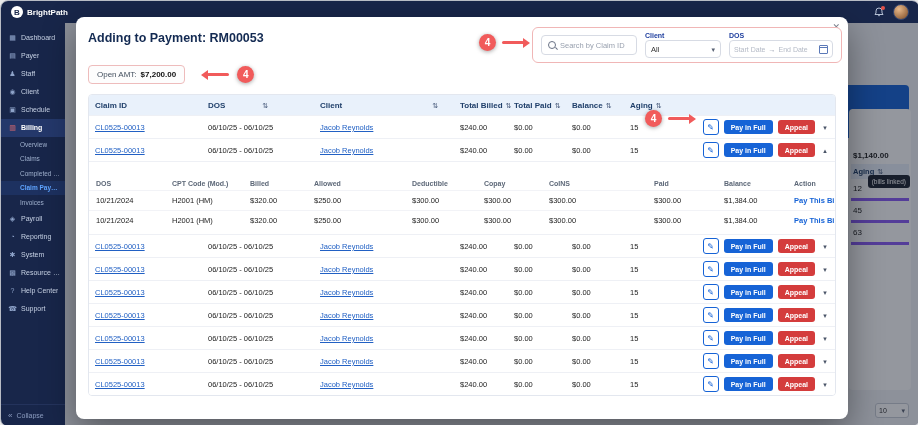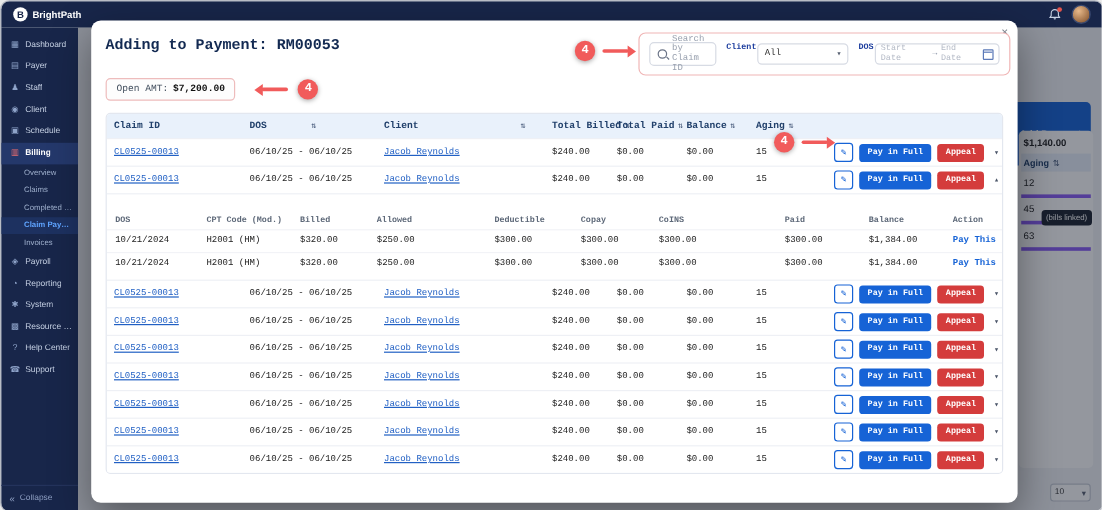--- a/index.html
+++ b/index.html
@@ -33,40 +33,40 @@
   .side-item.parent-active .s-label{color:#fff;font-weight:700;}
   .side-item.active{background:#1d3160;}
   .side-item.active .s-label{color:#5fa4ff;font-weight:700;}
   .collapse{display:flex;align-items:center;gap:4px;padding:6px 7px;color:#8c9dc0;font-size:7px;cursor:pointer;border-top:1px solid #24335c;}
   .collapse-ic::before{content:"«";font-size:8px;}
 
   
   .main-bg{position:absolute;left:64px;top:22px;right:0;bottom:0;background:#f2f4f7;}
   .bg-add{position:absolute;top:62px;right:10px;background:var(--primary);color:#fff;border:none;border-radius:4px;font-size:8px;font-weight:700;padding:22px 8px;font-family:inherit;cursor:pointer;}
   .bg-card{position:absolute;top:86px;right:8px;width:62px;bottom:36px;background:#fff;border-radius:4px;box-sizing:border-box;padding:2px;}
-  .bg-amount{font-size:8px;font-weight:700;color:#222;padding:4px 2px;}
+  .bg-amount{font-size:8px;font-weight:700;color:#222;padding:4px 2px;margin-top:36px;}
   .bg-aging{background:var(--headbg);color:#21406b;font-size:7.5px;font-weight:700;padding:3px 2px;display:flex;align-items:center;gap:3px;}
   .bg-val{font-size:8px;color:#222;padding:5px 2px;border-bottom:3px solid #8b5cf6;}
   .bg-tooltip{position:absolute;top:66px;right:1px;background:#1d2430;color:#fff;font-size:6.5px;padding:3px 4px;border-radius:3px;white-space:nowrap;z-index:1;}
   .bg-select{position:absolute;right:10px;bottom:8px;width:26px;height:13px;background:#fff;border:1px solid #c9ced8;border-radius:3px;display:flex;align-items:center;justify-content:space-between;padding:0 3px;font-size:7px;color:#333;cursor:pointer;}
 
   
   .overlay{position:absolute;left:64px;top:22px;right:0;bottom:0;background:rgba(17,24,39,0.45);z-index:4;}
 
   
-  .modal{position:absolute;left:75px;top:16px;width:772px;height:402px;background:#fff;border-radius:8px;z-index:10;box-shadow:0 12px 34px rgba(0,0,0,.4);box-sizing:border-box;padding:8px 12px;font-family:Liberation Mono, monospace;}
+  .modal{position:absolute;left:75px;top:16px;width:772px;height:402px;background:#fff;border-radius:8px;z-index:10;box-shadow:0 12px 34px rgba(0,0,0,.4);box-sizing:border-box;padding:8px 12px;}
   .modal-close{position:absolute;top:5px;right:8px;color:#7a818c;font-size:9px;cursor:pointer;}
   .modal-close::before{content:"✕";}
   .modal-title{margin-top:6px;font-size:12.5px;font-weight:700;color:#132a52;}
 
   .filter-box{position:absolute;top:10px;right:6px;width:310px;height:36px;border:1px solid #f0b6b6;border-radius:6px;display:flex;align-items:center;gap:8px;padding:2px 8px;box-sizing:border-box;background:#fff;}
   .search-box{display:flex;align-items:center;gap:4px;border:1px solid #d7dbe4;border-radius:4px;height:20px;padding:0 6px;width:100px;box-sizing:border-box;color:#99a1af;font-size:7.5px;cursor:text;}
   .mag{position:relative;width:6px;height:6px;border:1px solid #6a7386;border-radius:50%;flex:none;}
   .mag::after{content:"";position:absolute;width:3px;height:1px;background:#6a7386;transform:rotate(45deg);right:-3px;bottom:-1px;}
-  .fgroup{display:flex;flex-direction:row;gap:1px;}
+  .fgroup{display:flex;flex-direction:column;gap:1px;}
   .flabel{font-size:7px;font-weight:700;color:#1f3f9f;}
   .fselect{border:1px solid #d7dbe4;border-radius:4px;width:76px;height:18px;display:flex;align-items:center;justify-content:space-between;padding:0 5px;box-sizing:border-box;font-size:7.5px;color:#333;cursor:pointer;}
   .chev-s::before{content:"▾";font-size:7px;color:#596273;}
   .fdate{border:1px solid #d7dbe4;border-radius:4px;width:104px;height:18px;display:flex;align-items:center;gap:3px;padding:0 4px;box-sizing:border-box;font-size:7px;color:#b4bac6;cursor:pointer;}
   .arr::before{content:"→";color:#8a93a6;font-size:7px;}
   .cal{width:7px;height:7px;border:1px solid #5b79b8;border-radius:1px;position:relative;margin-left:auto;flex:none;}
   .cal::before{content:"";position:absolute;top:1px;left:0;right:0;height:1.5px;background:#5b79b8;}
 
   .chips{display:flex;align-items:center;gap:8px;margin-top:20px;}
   .chip{display:flex;align-items:center;gap:4px;border:1px solid var(--chipbd);background:#fdfdfd;border-radius:4px;padding:4px 8px;font-size:8px;}

